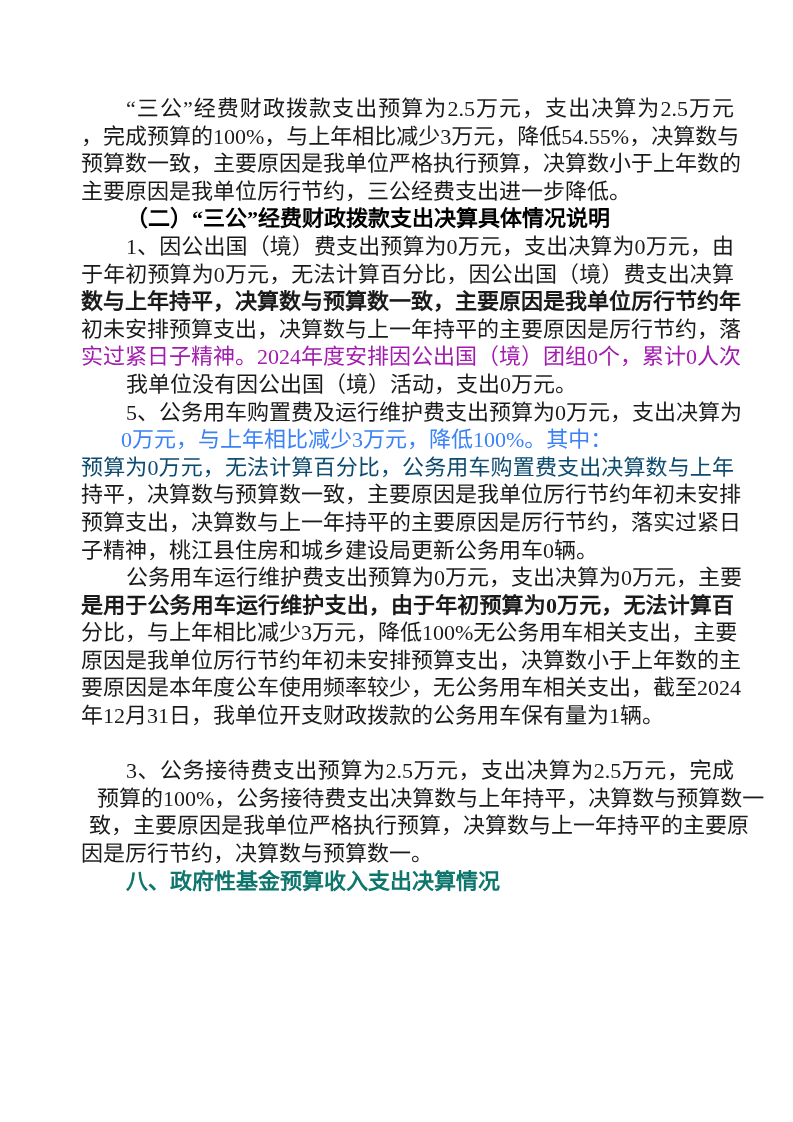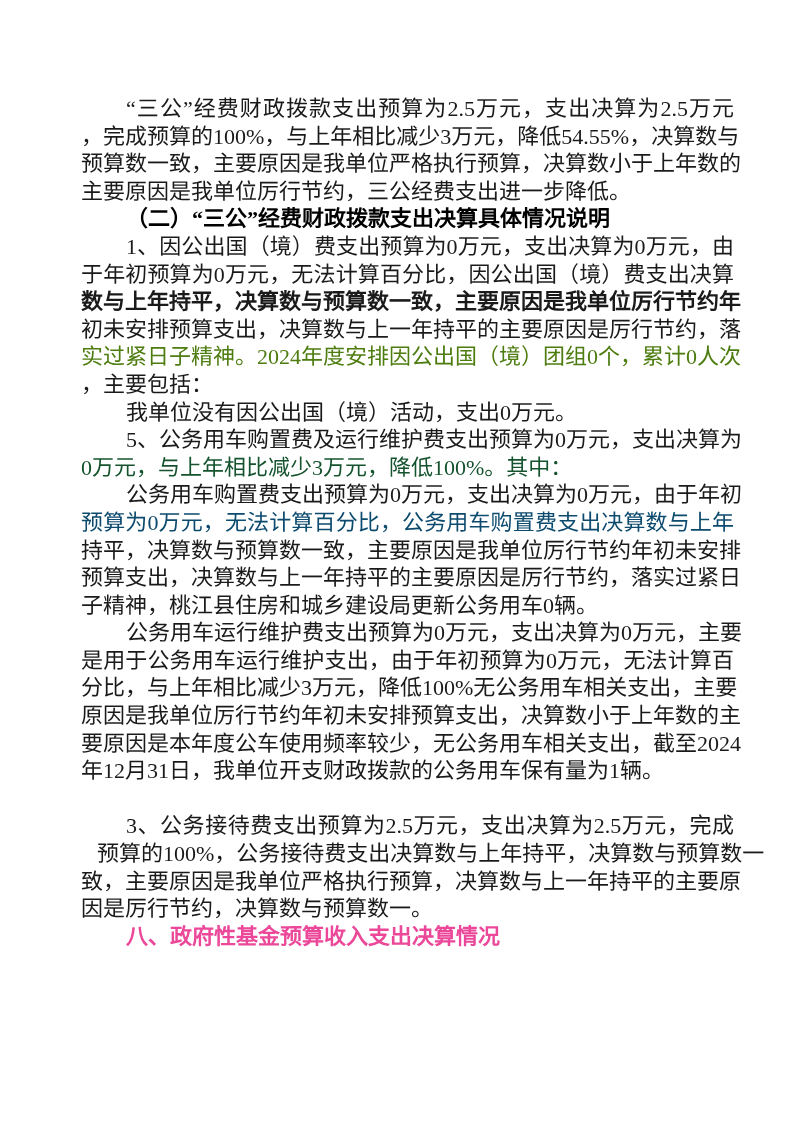--- a/index.html
+++ b/index.html
@@ -66,51 +66,49 @@
         <div class="line plast" style="color: rgb(26, 26, 26);">主要原因是我单位厉行节约，三公经费支出进一步降低。</div>
       </div>
       <div class="para heading">
         <div class="line ind plast" style="color: rgb(0, 0, 0);">（二）“三公”经费财政拨款支出决算具体情况说明</div>
       </div>
       <div class="para body">
         <div class="line ind" style="color: rgb(26, 26, 26);">1、因公出国（境）费支出预算为0万元，支出决算为0万元，由</div>
         <div class="line" style="color: rgb(26, 26, 26);">于年初预算为0万元，无法计算百分比，因公出国（境）费支出决算</div>
         <div class="line" style="color: rgb(26, 26, 26); font-weight: bold;">数与上年持平，决算数与预算数一致，主要原因是我单位厉行节约年</div>
         <div class="line" style="color: rgb(26, 26, 26);">初未安排预算支出，决算数与上一年持平的主要原因是厉行节约，落</div>
-        <div class="line" style="color: #4d7c0f; font-family: Liberation Serif, serif;">实过紧日子精神。2024年度安排因公出国（境）团组0个，累计0人次</div>
-        <div class="line plast" style="color: rgb(26, 26, 26);">，主要包括：</div>
+        <div class="line" style="color: #a21caf; font-family: Liberation Serif, serif;">实过紧日子精神。2024年度安排因公出国（境）团组0个，累计0人次</div>
       </div>
       <div class="para body">
         <div class="line ind plast" style="color: rgb(26, 26, 26);">我单位没有因公出国（境）活动，支出0万元。</div>
       </div>
       <div class="para body">
         <div class="line ind" style="color: rgb(26, 26, 26);">5、公务用车购置费及运行维护费支出预算为0万元，支出决算为</div>
-        <div class="line plast" style="color: #14532d;">0万元，与上年相比减少3万元，降低100%。其中：</div>
+        <div class="line plast" style="color: #3b82f6; margin-left: 40px;">0万元，与上年相比减少3万元，降低100%。其中：</div>
       </div>
       <div class="para body">
-        <div class="line ind" style="color: rgb(26, 26, 26);">公务用车购置费支出预算为0万元，支出决算为0万元，由于年初</div>
         <div class="line" style="color: #0c4a6e;">预算为0万元，无法计算百分比，公务用车购置费支出决算数与上年</div>
         <div class="line" style="color: rgb(26, 26, 26);">持平，决算数与预算数一致，主要原因是我单位厉行节约年初未安排</div>
         <div class="line" style="color: rgb(26, 26, 26);">预算支出，决算数与上一年持平的主要原因是厉行节约，落实过紧日</div>
         <div class="line plast" style="color: rgb(26, 26, 26);">子精神，桃江县住房和城乡建设局更新公务用车0辆。</div>
       </div>
       <div class="para body">
         <div class="line ind" style="color: rgb(26, 26, 26);">公务用车运行维护费支出预算为0万元，支出决算为0万元，主要</div>
-        <div class="line" style="color: rgb(26, 26, 26);">是用于公务用车运行维护支出，由于年初预算为0万元，无法计算百</div>
+        <div class="line" style="color: rgb(26, 26, 26); font-weight: bold;">是用于公务用车运行维护支出，由于年初预算为0万元，无法计算百</div>
         <div class="line" style="color: rgb(26, 26, 26);">分比，与上年相比减少3万元，降低100%无公务用车相关支出，主要</div>
         <div class="line" style="color: rgb(26, 26, 26);">原因是我单位厉行节约年初未安排预算支出，决算数小于上年数的主</div>
         <div class="line" style="color: rgb(26, 26, 26);">要原因是本年度公车使用频率较少，无公务用车相关支出，截至2024</div>
         <div class="line plast" style="color: rgb(26, 26, 26);">年12月31日，我单位开支财政拨款的公务用车保有量为1辆。</div>
       </div>
       <div class="para blank">
         <div class="line plast" style="color: rgb(26, 26, 26);"></div>
       </div>
       <div class="para body">
         <div class="line ind" style="color: rgb(26, 26, 26);">3、公务接待费支出预算为2.5万元，支出决算为2.5万元，完成</div>
         <div class="line" style="color: rgb(26, 26, 26); margin-left: 16px;">预算的100%，公务接待费支出决算数与上年持平，决算数与预算数一</div>
-        <div class="line" style="color: rgb(26, 26, 26);">致，主要原因是我单位严格执行预算，决算数与上一年持平的主要原</div>
+        <div class="line" style="color: rgb(26, 26, 26); margin-left: 8px;">致，主要原因是我单位严格执行预算，决算数与上一年持平的主要原</div>
         <div class="line plast" style="color: rgb(26, 26, 26);">因是厉行节约，决算数与预算数一。</div>
       </div>
       <div class="para heading">
-        <div class="line ind plast" style="color: #ec4899; font-family: Liberation Serif, serif;">八、政府性基金预算收入支出决算情况</div>
+        <div class="line ind plast" style="color: #0f766e; font-family: Liberation Serif, serif;">八、政府性基金预算收入支出决算情况</div>
       </div>
     </div>
 </div>
 
 </body></html>

